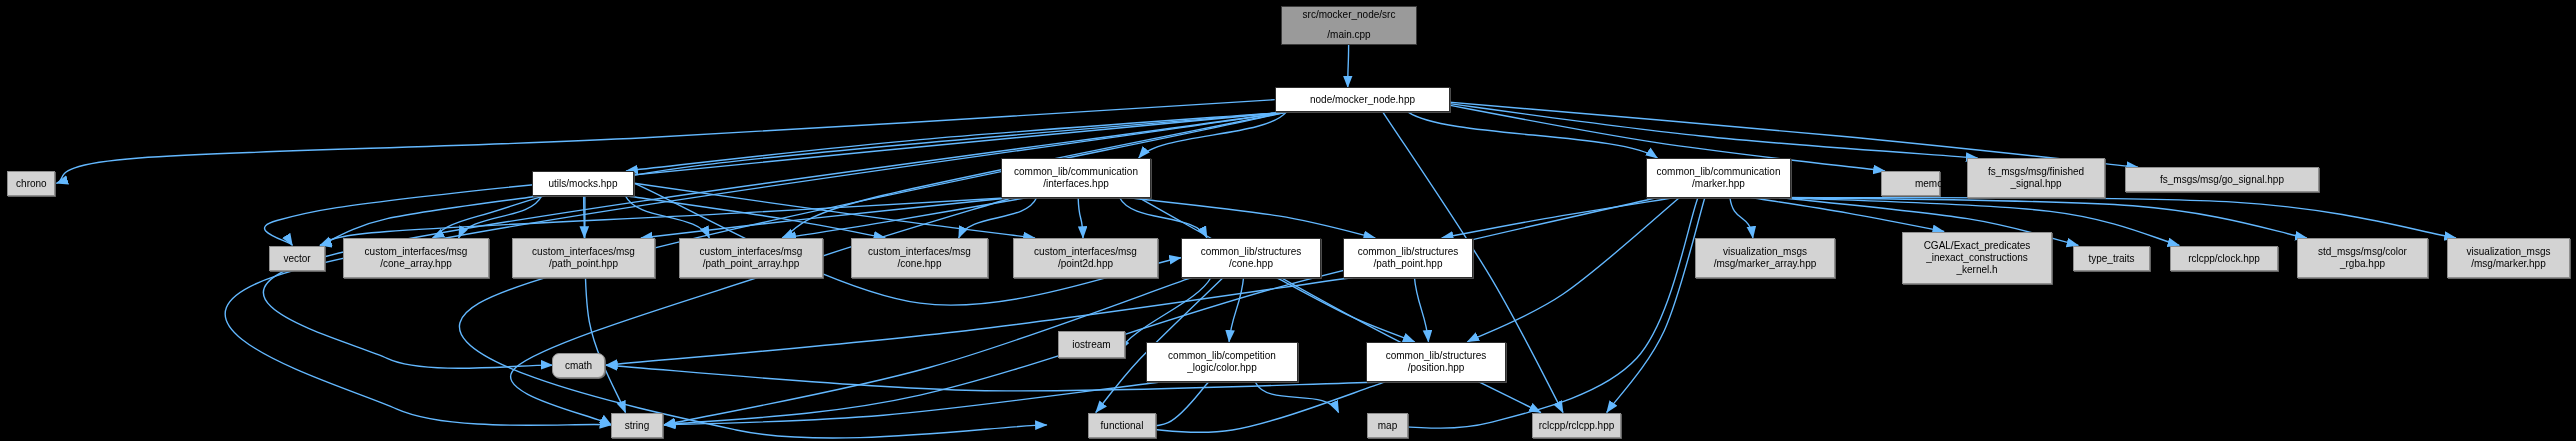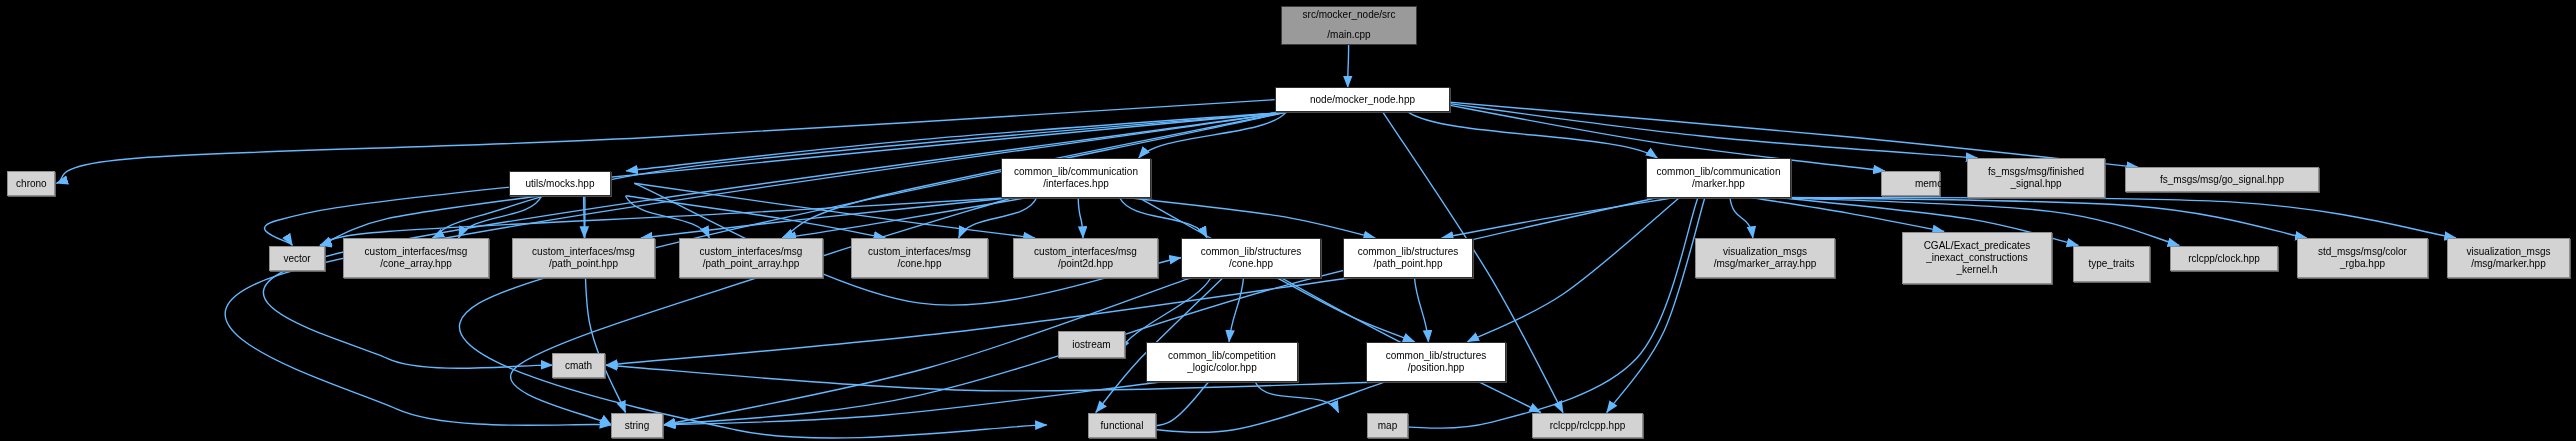--- a/index.html
+++ b/index.html
@@ -90,21 +90,21 @@
       <div class="node kind-main" style="left: 1281px; top: 5.5px; width: 136px; height: 39px; gap: 8px;">
         <div>src/mocker_node/src</div>
         <div>/main.cpp</div>
       </div>
       <div class="node kind-internal" style="left: 1275px; top: 87px; width: 175px; height: 25px;">
         <div>node/mocker_node.hpp</div>
       </div>
       <div class="node kind-external" style="left: 7.4px; top: 171px; width: 48px; height: 25px;">
         <div>chrono</div>
       </div>
-      <div class="node kind-internal" style="left: 509px; top: 171px; width: 102px; height: 25px;">
+      <div class="node kind-internal" style="left: 532px; top: 171px; width: 102px; height: 25px;">
         <div>utils/mocks.hpp</div>
       </div>
       <div class="node kind-internal" style="left: 1001px; top: 158px; width: 150px; height: 40px;">
         <div>common_lib/communication</div>
         <div>/interfaces.hpp</div>
       </div>
       <div class="node kind-internal" style="left: 1646px; top: 158px; width: 145px; height: 40px;">
         <div>common_lib/communication</div>
         <div>/marker.hpp</div>
       </div>
@@ -151,35 +151,35 @@
       </div>
       <div class="node kind-external" style="left: 1695px; top: 238px; width: 140px; height: 40px;">
         <div>visualization_msgs</div>
         <div>/msg/marker_array.hpp</div>
       </div>
       <div class="node kind-external" style="left: 1902px; top: 232px; width: 150px; height: 52px;">
         <div>CGAL/Exact_predicates</div>
         <div>_inexact_constructions</div>
         <div>_kernel.h</div>
       </div>
-      <div class="node kind-external" style="left: 2073px; top: 246px; width: 77px; height: 36px;">
+      <div class="node kind-external" style="left: 2073px; top: 246px; width: 77px; height: 25px;">
         <div>type_traits</div>
       </div>
       <div class="node kind-external" style="left: 2170px; top: 246px; width: 108px; height: 25px;">
         <div>rclcpp/clock.hpp</div>
       </div>
       <div class="node kind-external" style="left: 2297px; top: 238px; width: 131px; height: 40px;">
         <div>std_msgs/msg/color</div>
         <div>_rgba.hpp</div>
       </div>
       <div class="node kind-external" style="left: 2447px; top: 238px; width: 123px; height: 40px;">
         <div>visualization_msgs</div>
         <div>/msg/marker.hpp</div>
       </div>
-      <div class="node kind-external" style="left: 552px; top: 353px; width: 53px; height: 25px;">
+      <div class="node kind-external" style="left: 552px; top: 353px; width: 53px; height: 25px; border-radius: 7px;">
         <div>cmath</div>
       </div>
       <div class="node kind-external" style="left: 1058px; top: 331px; width: 67px; height: 27px;">
         <div>iostream</div>
       </div>
       <div class="node kind-internal" style="left: 1146px; top: 342px; width: 152px; height: 40px;">
         <div>common_lib/competition</div>
         <div>_logic/color.hpp</div>
       </div>
       <div class="node kind-internal" style="left: 1366px; top: 342px; width: 140px; height: 40px;">
@@ -188,18 +188,18 @@
       </div>
       <div class="node kind-external" style="left: 611px; top: 413px; width: 52px; height: 25px; align-items: center;">
         <div>string</div>
       </div>
       <div class="node kind-external" style="left: 1047px; top: 413px; width: 68px; height: 25px; margin-left: 41px;">
         <div>functional</div>
       </div>
       <div class="node kind-external" style="left: 1335px; top: 413px; width: 41px; height: 25px; margin-left: 32px;">
         <div>map</div>
       </div>
-      <div class="node kind-external" style="left: 1532px; top: 413px; width: 111px; height: 25px;">
+      <div class="node kind-external" style="left: 1532px; top: 413px; width: 89px; height: 25px;">
         <div>rclcpp/rclcpp.hpp</div>
       </div>
     </div>
 </div>
 
 
 </body></html>

